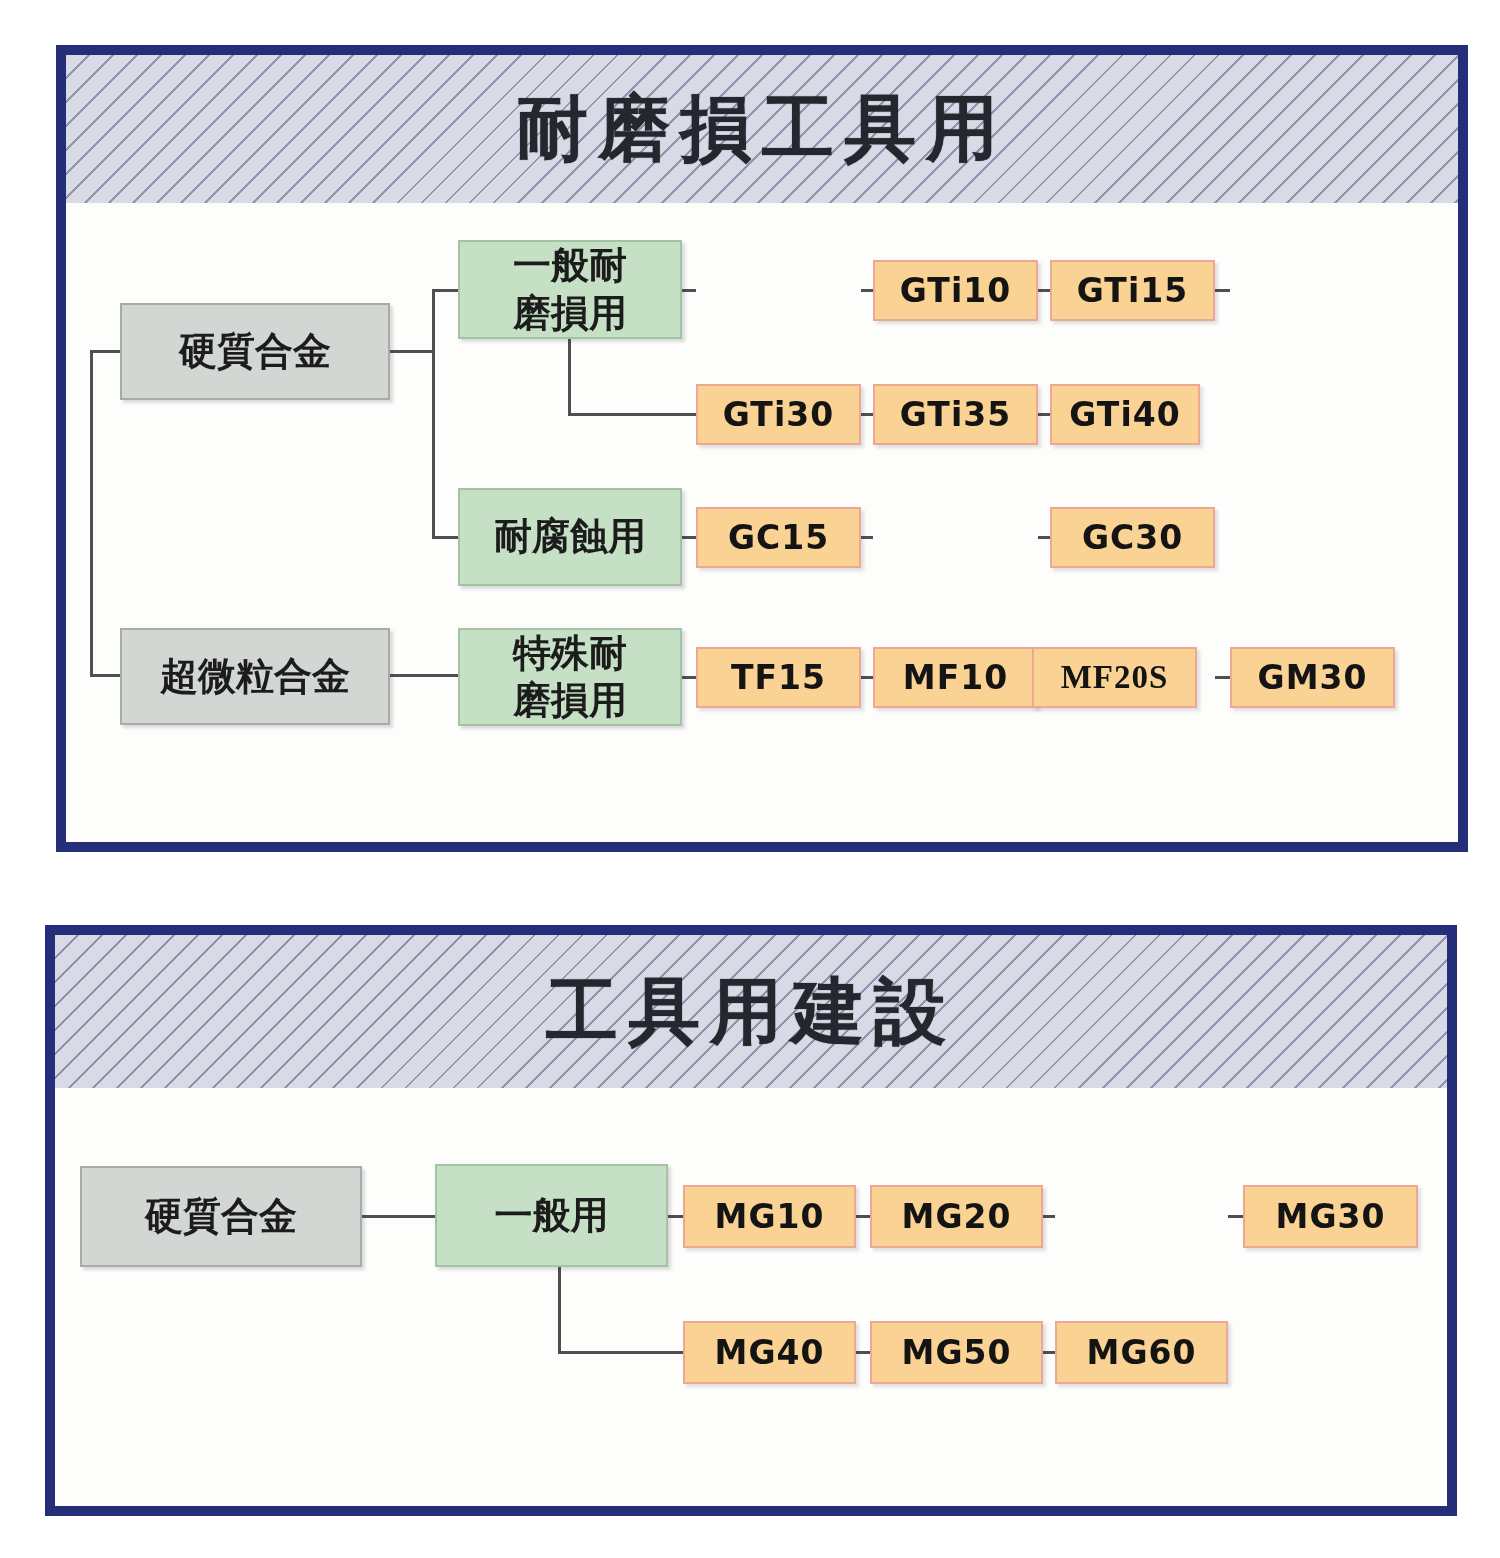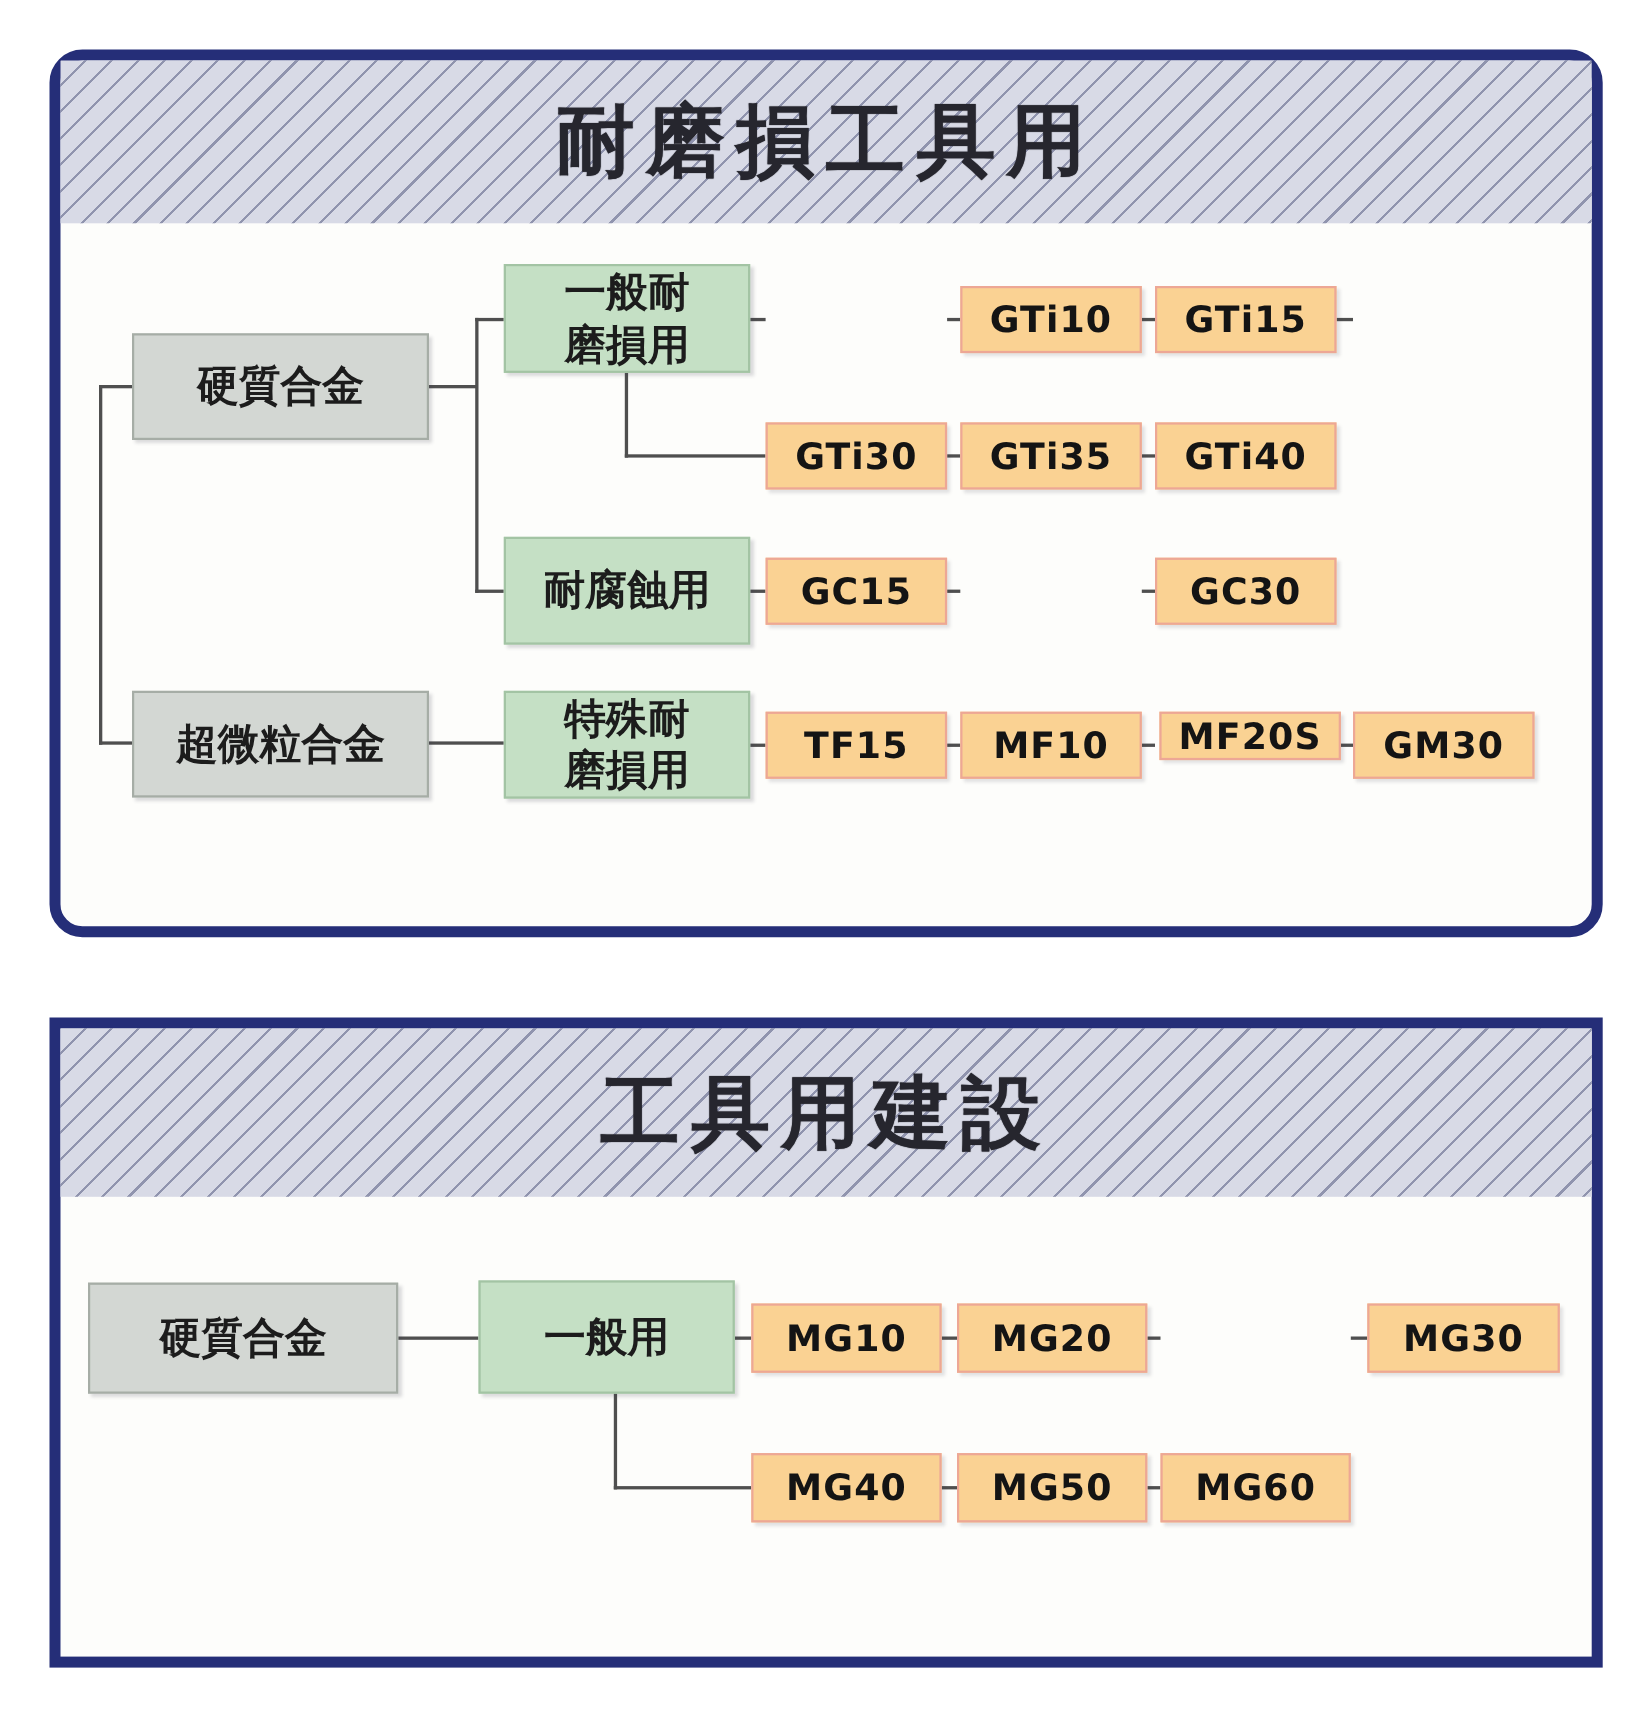--- a/index.html
+++ b/index.html
@@ -34,21 +34,21 @@
     font-size:33px;font-weight:bold;letter-spacing:1px;color:#141414;
     box-shadow:3px 3px 3px rgba(60,60,80,0.15);
   }
   .hline,.vline{position:absolute;background:#4f4f4f;}
 </style>
 </head>
 <body>
 
 <div class="canvas">
 
-  <div class="panel" style="left:45px;top:45px;width:1392px;height:787px;border-radius:30px;">
+  <div class="panel" style="left:56px;top:45px;width:1392px;height:787px;">
     <div class="band" style="height:148px;">
       <div class="panel-title">耐磨損工具用</div>
     </div>
   </div>
 
   <div class="hline" style="left:90px;top:350px;width:30px;height:3px;"></div>
   <div class="vline" style="left:90px;top:350px;width:3px;height:327px;"></div>
   <div class="hline" style="left:90px;top:674px;width:30px;height:3px;"></div>
   <div class="hline" style="left:390px;top:350px;width:44px;height:3px;"></div>
   <div class="vline" style="left:432px;top:289px;width:3px;height:250px;"></div>
@@ -88,28 +88,28 @@
   <div class="box greenbox abs" style="left:458px;top:628px;width:224px;height:98px;">
     <span>特殊耐</span>
     <span>磨損用</span>
   </div>
 
   <div class="chip abs" style="left:873px;top:260px;width:165px;height:61px;">GTi10</div>
   <div class="chip abs" style="left:1050px;top:260px;width:165px;height:61px;">GTi15</div>
 
   <div class="chip abs" style="left:696px;top:384px;width:165px;height:61px;">GTi30</div>
   <div class="chip abs" style="left:873px;top:384px;width:165px;height:61px;">GTi35</div>
-  <div class="chip abs" style="left:1050px;top:384px;width:165px;height:61px;">GTi40</div>
+  <div class="chip abs" style="left:1050px;top:384px;width:150px;height:61px;">GTi40</div>
 
   <div class="chip abs" style="left:696px;top:507px;width:165px;height:61px;">GC15</div>
   <div class="chip abs" style="left:1050px;top:507px;width:165px;height:61px;">GC30</div>
 
   <div class="chip abs" style="left:696px;top:647px;width:165px;height:61px;">TF15</div>
   <div class="chip abs" style="left:873px;top:647px;width:165px;height:61px;">MF10</div>
-  <div class="chip abs" style="left:1054px;top:647px;width:165px;height:44px;">MF20S</div>
+  <div class="chip abs" style="left:1032px;top:647px;width:165px;height:61px;font-family:Liberation Serif, serif;">MF20S</div>
   <div class="chip abs" style="left:1230px;top:647px;width:165px;height:61px;">GM30</div>
 
   <div class="panel" style="left:45px;top:925px;width:1392px;height:571px;">
     <div class="band" style="height:153px;">
       <div class="panel-title">工具用建設</div>
     </div>
   </div>
 
   <div class="hline" style="left:362px;top:1215px;width:73px;height:3px;"></div>
   <div class="hline" style="left:668px;top:1215px;width:15px;height:3px;"></div>

